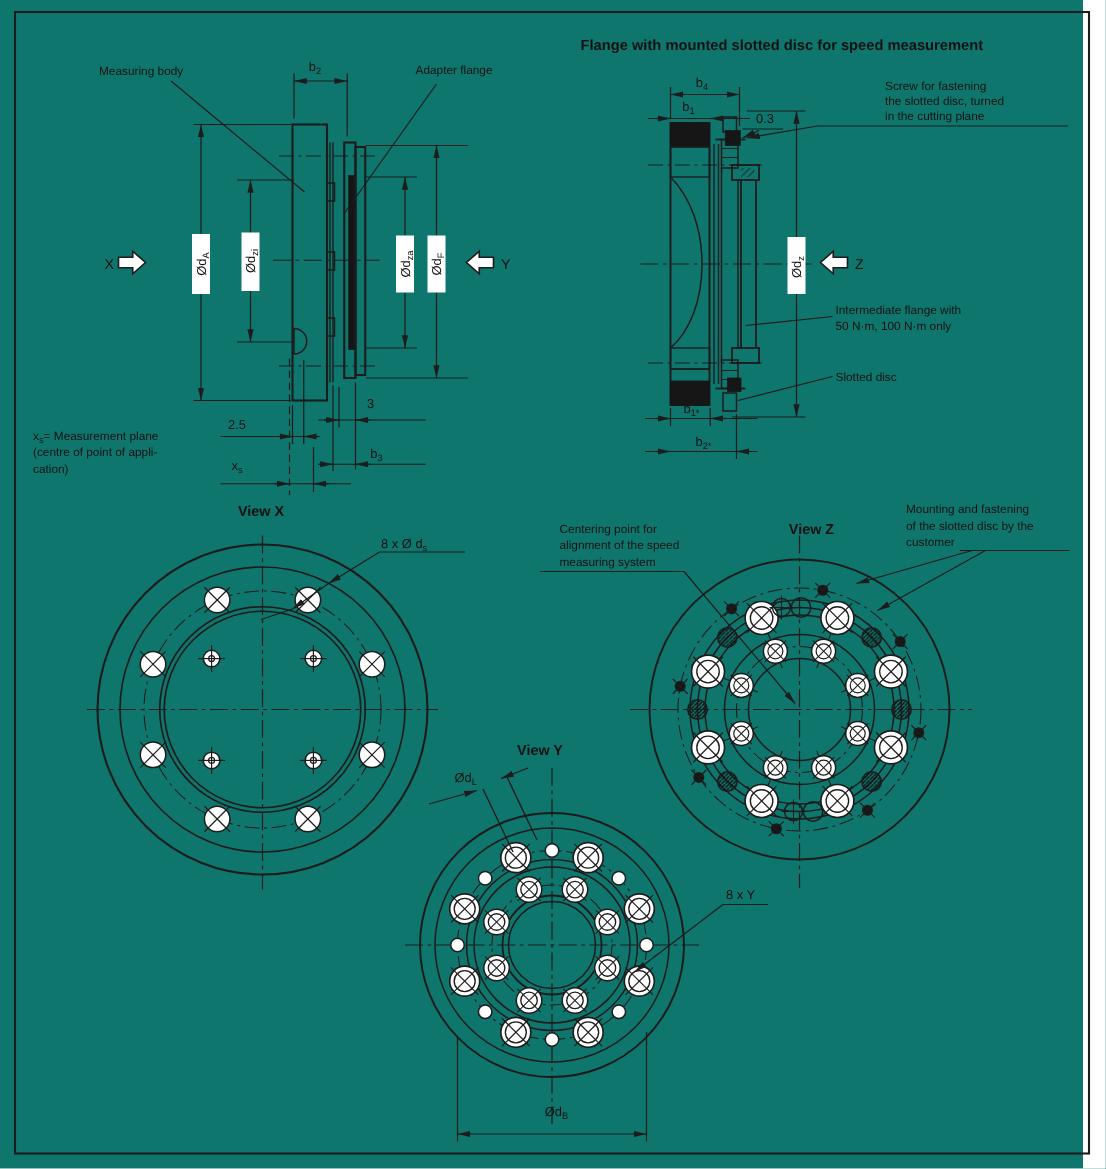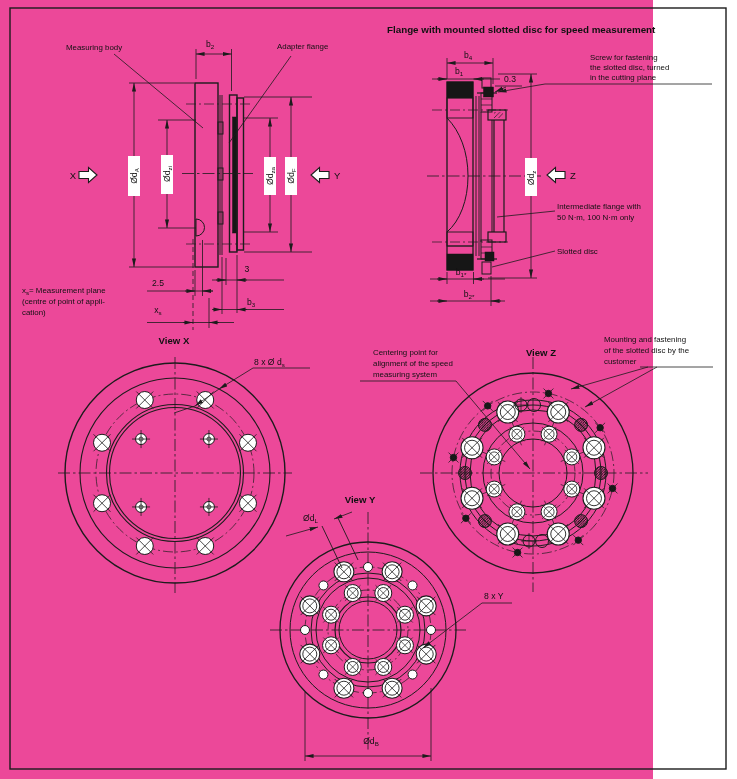--- a/index.html
+++ b/index.html
@@ -1,16 +1,16 @@
 <!DOCTYPE html>
 <html><head>
 <meta charset="utf-8">
 <style>
   html,body{margin:0;padding:0;background:#fff;}
-  .page{width:653px;height:779px;position:relative;background:#ec4899;font-family:"Liberation Sans",sans-serif;text-align:center;}
+  .page{width:722px;height:779px;position:relative;background:#0f766e;font-family:"Liberation Sans",sans-serif;text-align:center;}
   svg text{fill:#111;font-family:"Liberation Sans",sans-serif;font-size:8.3px;}
   svg .ttl{font-weight:bold;font-size:9.6px;}
   svg .big{font-weight:bold;font-size:9.8px;}
   svg .dimtx{font-size:8.6px;}
   svg .note{font-size:7.9px;}
   svg .sub{font-size:6.2px;}
   svg .vlet{font-size:9.5px;}
   .ln{stroke:#1c1c1c;fill:none;}
   .w14{stroke-width:1.4}.w13{stroke-width:1.3}.w12{stroke-width:1.2}.w11{stroke-width:1.1}
   .w10{stroke-width:1}.w09{stroke-width:0.9}.w08{stroke-width:0.8}.w07{stroke-width:0.7}

